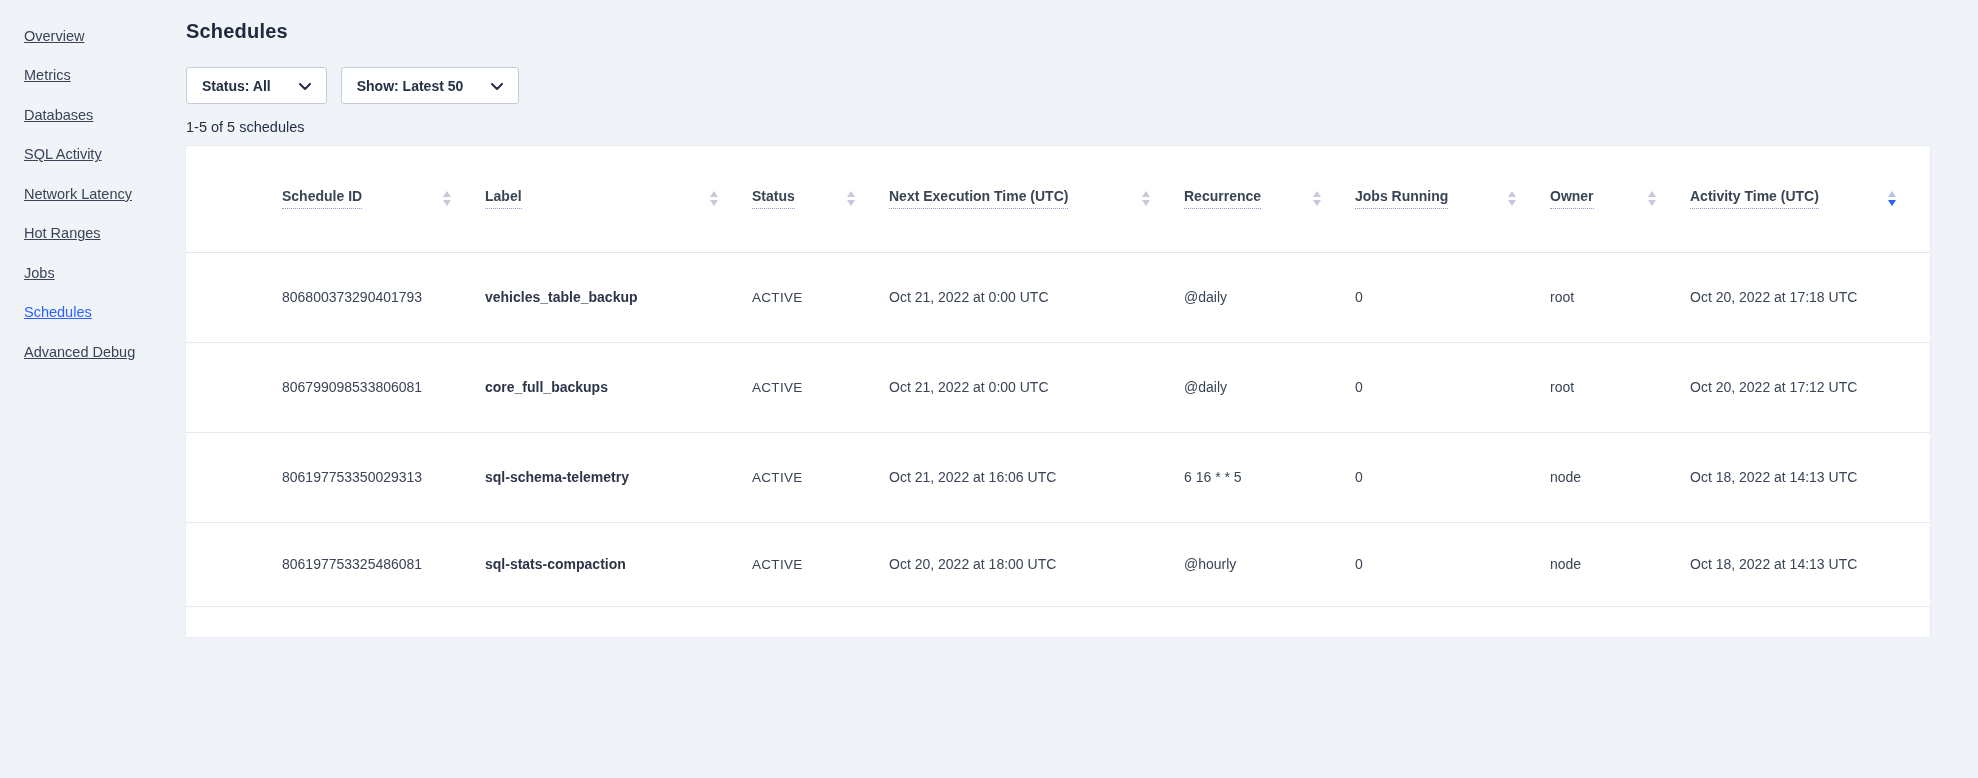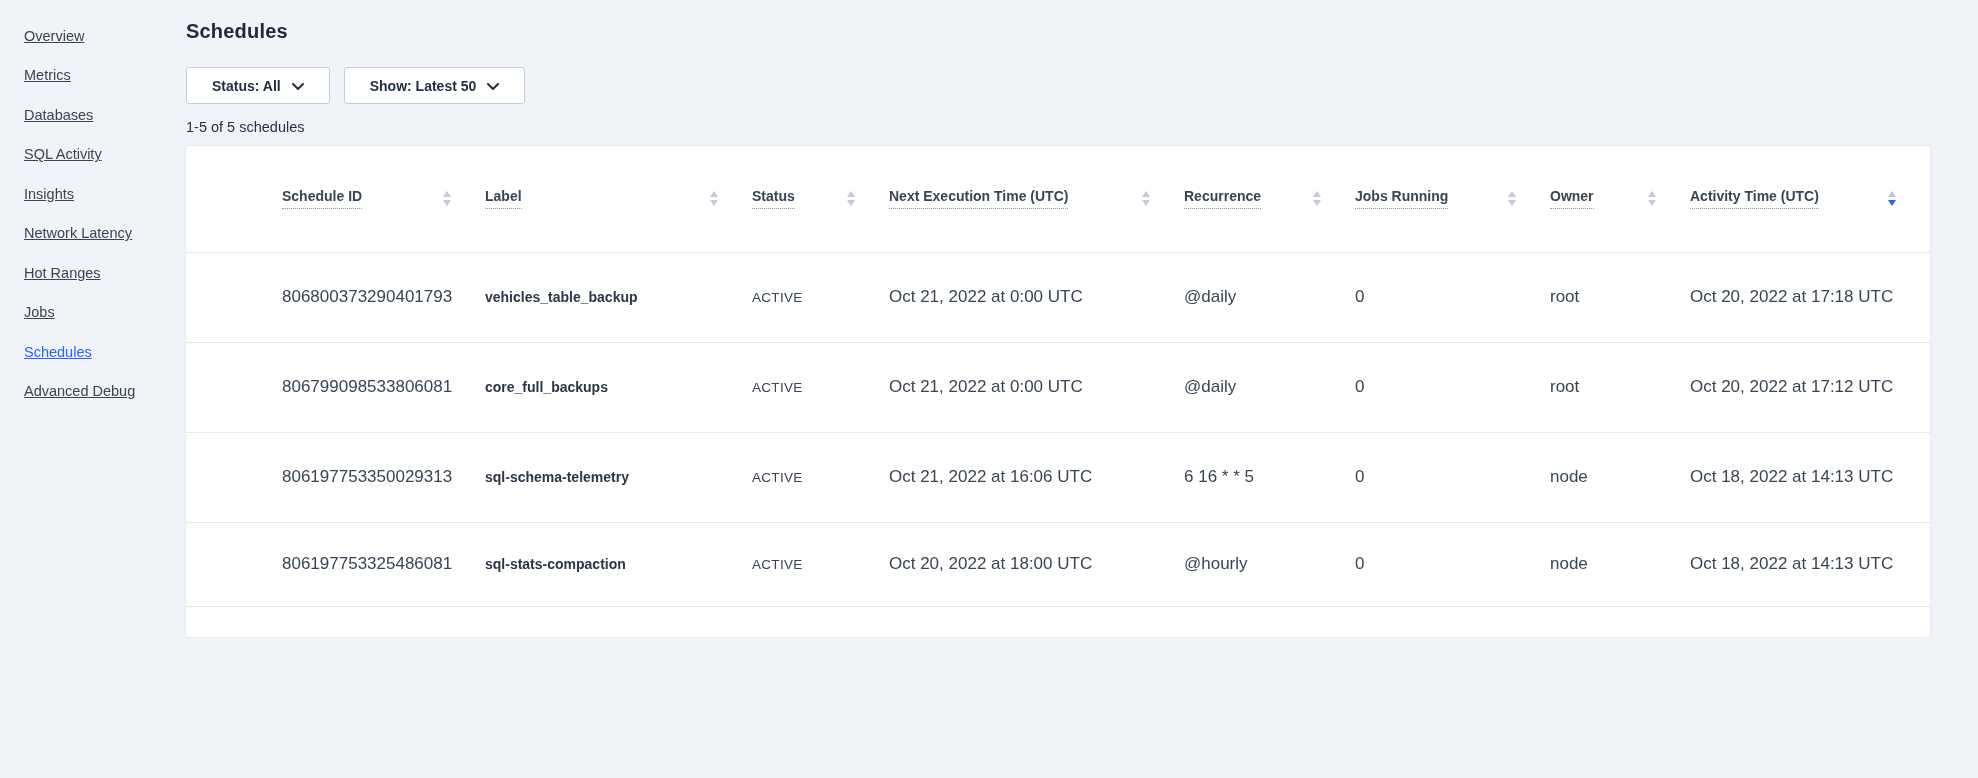--- a/index.html
+++ b/index.html
@@ -23,21 +23,21 @@
   .nav-item.active { color:#2962ff; }
 
   
   .page-title {
     position:absolute; left:186px; top:20px;
     font-size:20px; font-weight:bold; color:#20293d; letter-spacing:0.2px;
   }
   .filter-bar { position:absolute; left:186px; top:67px; display:flex; gap:14px; }
   .dropdown {
     height:37px; background:#ffffff; border:1px solid #c4ccda; border-radius:3px;
-    display:flex; align-items:center; gap:11px; padding:0 25px;
+    display:flex; align-items:center; gap:28px; padding:0 15px;
     font-size:14px; font-weight:bold; color:#242f45; cursor:pointer;
   }
   .results-count {
     position:absolute; left:186px; top:119px;
     font-size:14.5px; color:#242f45;
   }
 
   
   .card {
     position:absolute; left:186px; top:146px; width:1744px; height:491px;
@@ -46,21 +46,21 @@
   table { border-collapse:collapse; table-layout:fixed; width:1744px; }
   thead th {
     height:106px; vertical-align:middle; text-align:left;
     font-size:14px; font-weight:bold; color:#394455;
     border-bottom:1px solid #e2e6ee; cursor:pointer;
   }
   .th-inner { display:flex; align-items:center; justify-content:space-between; padding-right:34px; }
   .col-label { border-bottom:1px dotted #8e9dc0; padding-bottom:4px; white-space:nowrap; }
   tbody td {
     height:90px; vertical-align:middle;
-    font-size:17px; color:#394455;
+    font-size:14px; color:#394455;
     border-bottom:1px solid #e7eaf0; white-space:nowrap; overflow:hidden;
   }
   tbody tr:last-child td { height:84px;margin-top:28px; }
   td.c-id, th.c-id { padding-left:96px; }
   td.c-label {
     font-family:Liberation Sans, sans-serif; font-weight:bold; font-size:14px;
     color:#2c3548;
   }
   td.c-status { font-size:13.5px; letter-spacing:0.3px; }
 
@@ -80,21 +80,20 @@
   .chevron { display:inline-flex; margin-top:2px; }
 </style>
 </head>
 <body>
 
 <nav class="sidebar">
   <div class="nav-item">Overview</div>
   <div class="nav-item">Metrics</div>
   <div class="nav-item">Databases</div>
   <div class="nav-item">SQL Activity</div>
-  <div class="nav-item">Insights</div>
   <div class="nav-item">Network Latency</div>
   <div class="nav-item">Hot Ranges</div>
   <div class="nav-item">Jobs</div>
   <div class="nav-item active">Schedules</div>
   <div class="nav-item">Advanced Debug</div>
 </nav>
 
 <h1 class="page-title">Schedules</h1>
 
 <div class="filter-bar">

